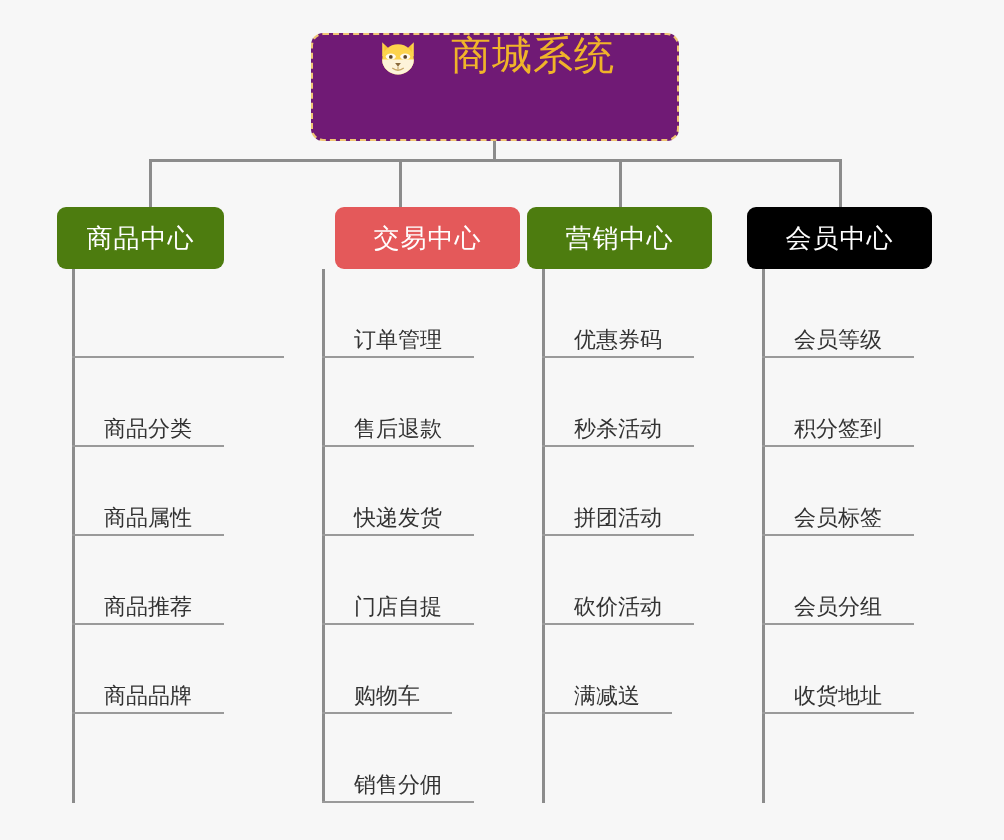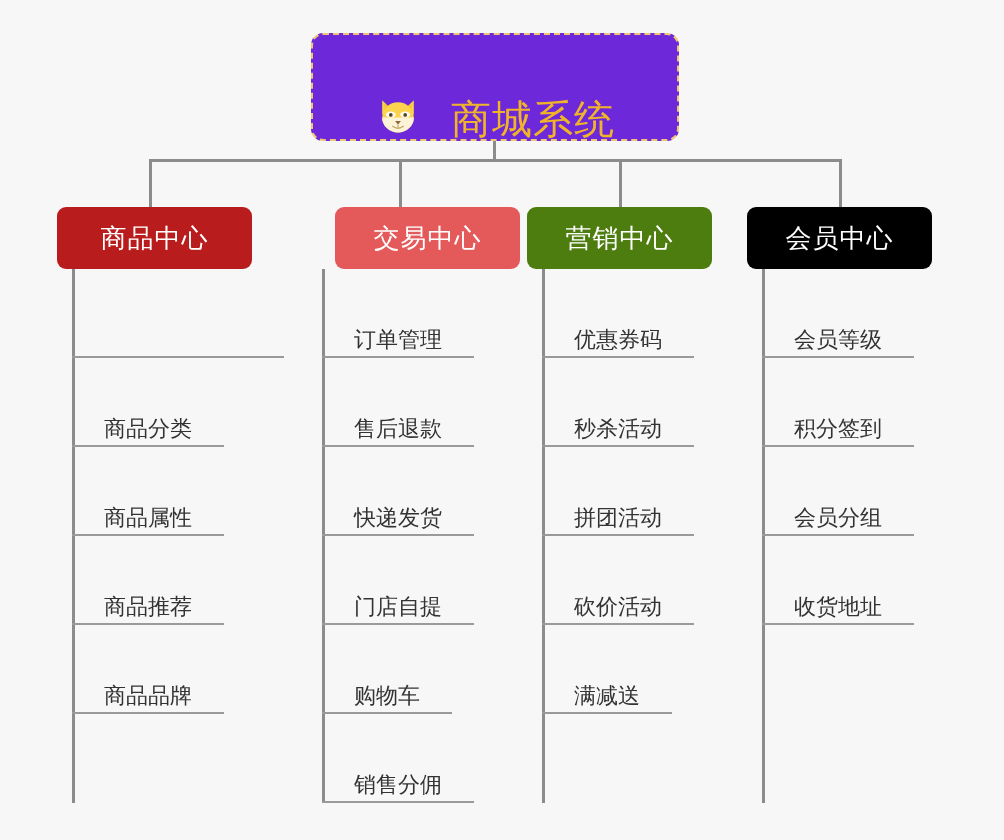--- a/index.html
+++ b/index.html
@@ -21,25 +21,25 @@
   }
 
   
   .root-node {
     position: absolute;
     left: 311px;
     top: 33px;
     width: 368px;
     height: 108px;
     box-sizing: border-box;
-    background: #6d28d9;
+    background: #701a75;
     border: 2px dashed #f0c674;
     border-radius: 12px;
     display: flex;
-    align-items: flex-end;
+    align-items: flex-start;
     justify-content: center;
     gap: 30px;
   }
   .root-emoji {
     width: 46px;
     height: 46px;
     display: block;
     flex: 0 0 auto;
   }
   .root-title {
@@ -157,21 +157,21 @@
 
   <div id="drops">
       <div class="conn conn-drop" style="left: 149px;"></div>
       <div class="conn conn-drop" style="left: 399px;"></div>
       <div class="conn conn-drop" style="left: 619px;"></div>
       <div class="conn conn-drop" style="left: 839px;"></div>
     </div>
 
   <div id="branches">
       <div class="branch" style="left: 57px; width: 195px;">
-        <div class="branch-header" style="background: #b91c1c; width: 195px;">商品中心</div>
+        <div class="branch-header" style="background: #4d7c0f; width: 167px;">商品中心</div>
         <div class="branch-spine" style="height: 534px;"></div>
         <div class="leaf-list">
           <div class="leaf-item">
             <div class="leaf-underline" style="width: 212px;"></div>
           </div>
           <div class="leaf-item">
             <span class="leaf-label">商品分类</span>
             <div class="leaf-underline" style="width: 152px;"></div>
           </div>
           <div class="leaf-item">
@@ -250,20 +250,24 @@
         <div class="leaf-list">
           <div class="leaf-item">
             <span class="leaf-label">会员等级</span>
             <div class="leaf-underline" style="width: 152px;"></div>
           </div>
           <div class="leaf-item">
             <span class="leaf-label">积分签到</span>
             <div class="leaf-underline" style="width: 152px;"></div>
           </div>
           <div class="leaf-item">
+            <span class="leaf-label">会员标签</span>
+            <div class="leaf-underline" style="width: 152px;"></div>
+          </div>
+          <div class="leaf-item">
             <span class="leaf-label">会员分组</span>
             <div class="leaf-underline" style="width: 152px;"></div>
           </div>
           <div class="leaf-item">
             <span class="leaf-label">收货地址</span>
             <div class="leaf-underline" style="width: 152px;"></div>
           </div>
         </div>
       </div>
     </div>

